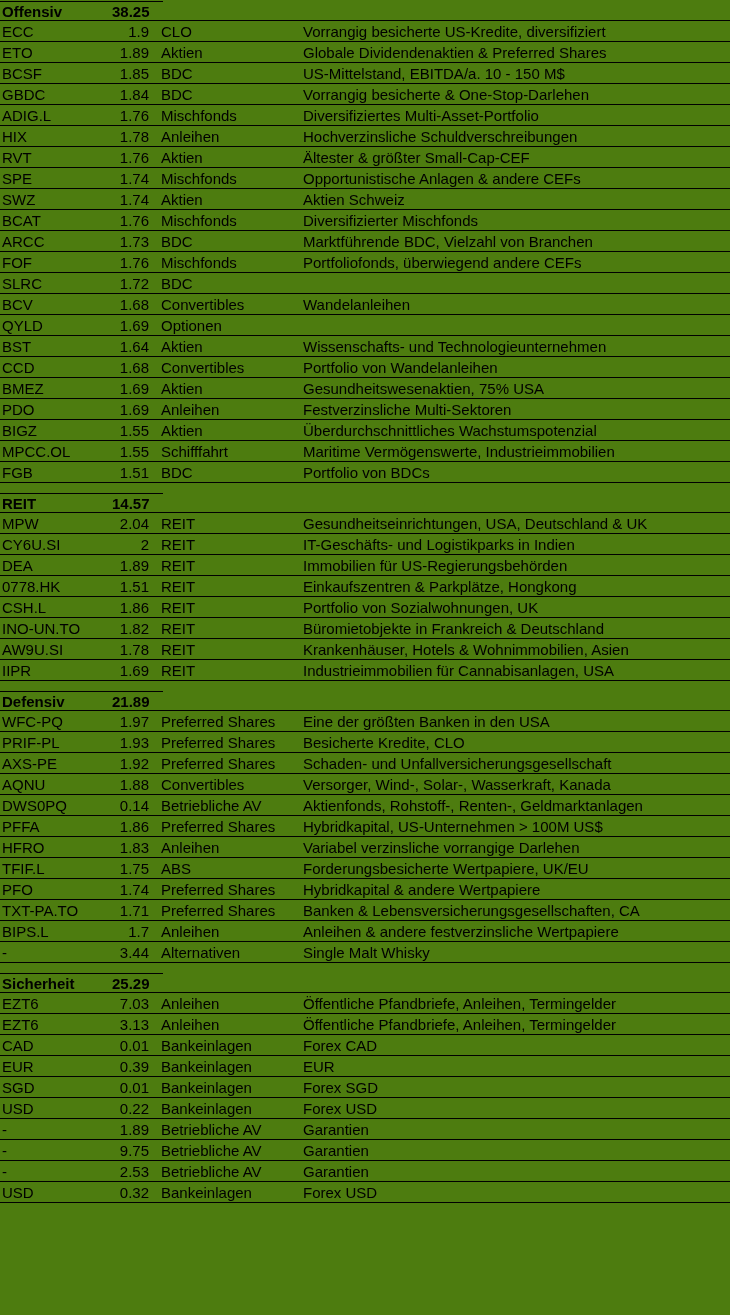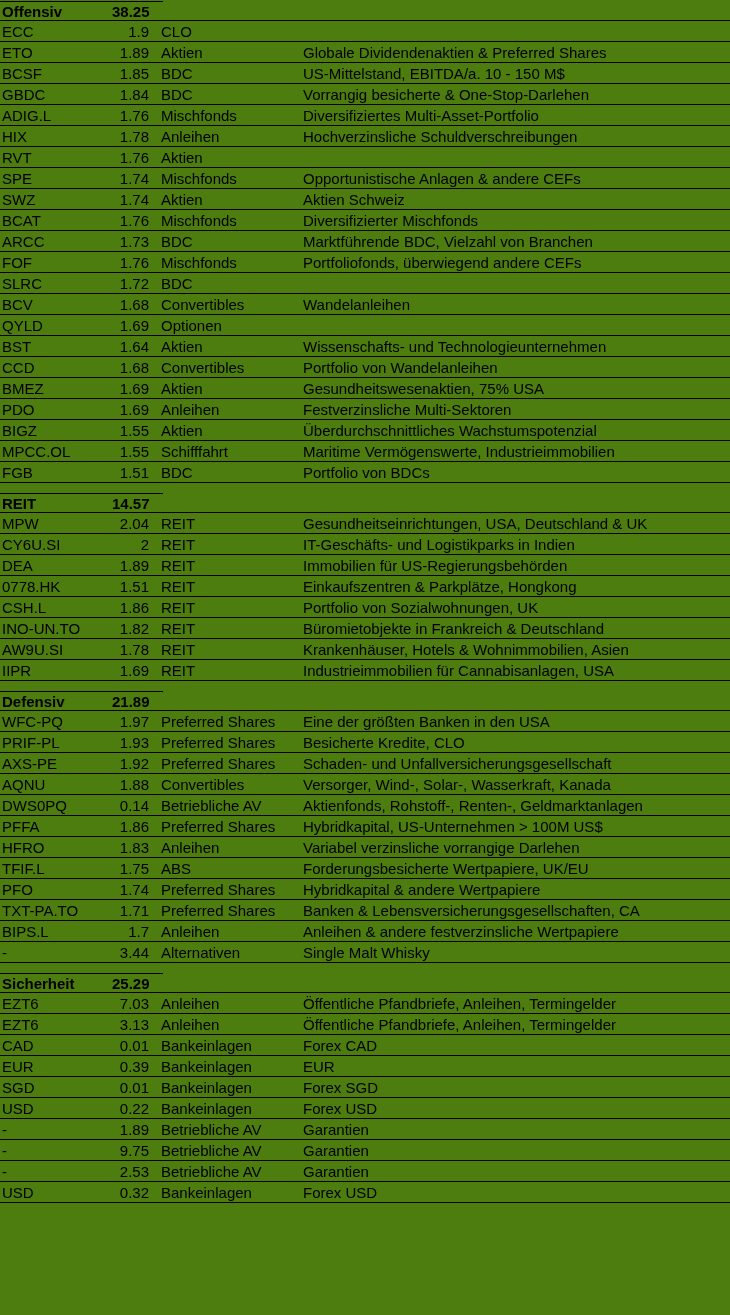--- a/index.html
+++ b/index.html
@@ -58,20 +58,21 @@
       <div class="cell ticker">Offensiv</div>
       <div class="cell value">38.25</div>
       <div class="cell category"></div>
       <div class="cell desc"></div>
     </div>
     <div class="rows">
   <div class="row">
     <div class="cell ticker">ECC</div>
     <div class="cell value">1.9</div>
     <div class="cell category">CLO</div>
+    <div class="cell desc">Vorrangig besicherte US-Kredite, diversifiziert</div>
   </div>
 
   <div class="row">
     <div class="cell ticker">ETO</div>
     <div class="cell value">1.89</div>
     <div class="cell category">Aktien</div>
     <div class="cell desc">Globale Dividendenaktien &amp; Preferred Shares</div>
   </div>
 
   <div class="row">
@@ -99,20 +100,21 @@
     <div class="cell ticker">HIX</div>
     <div class="cell value">1.78</div>
     <div class="cell category">Anleihen</div>
     <div class="cell desc">Hochverzinsliche Schuldverschreibungen</div>
   </div>
 
   <div class="row">
     <div class="cell ticker">RVT</div>
     <div class="cell value">1.76</div>
     <div class="cell category">Aktien</div>
+    <div class="cell desc">Ältester &amp; größter Small-Cap-CEF</div>
   </div>
 
   <div class="row">
     <div class="cell ticker">SPE</div>
     <div class="cell value">1.74</div>
     <div class="cell category">Mischfonds</div>
     <div class="cell desc">Opportunistische Anlagen &amp; andere CEFs</div>
   </div>
 
   <div class="row">

